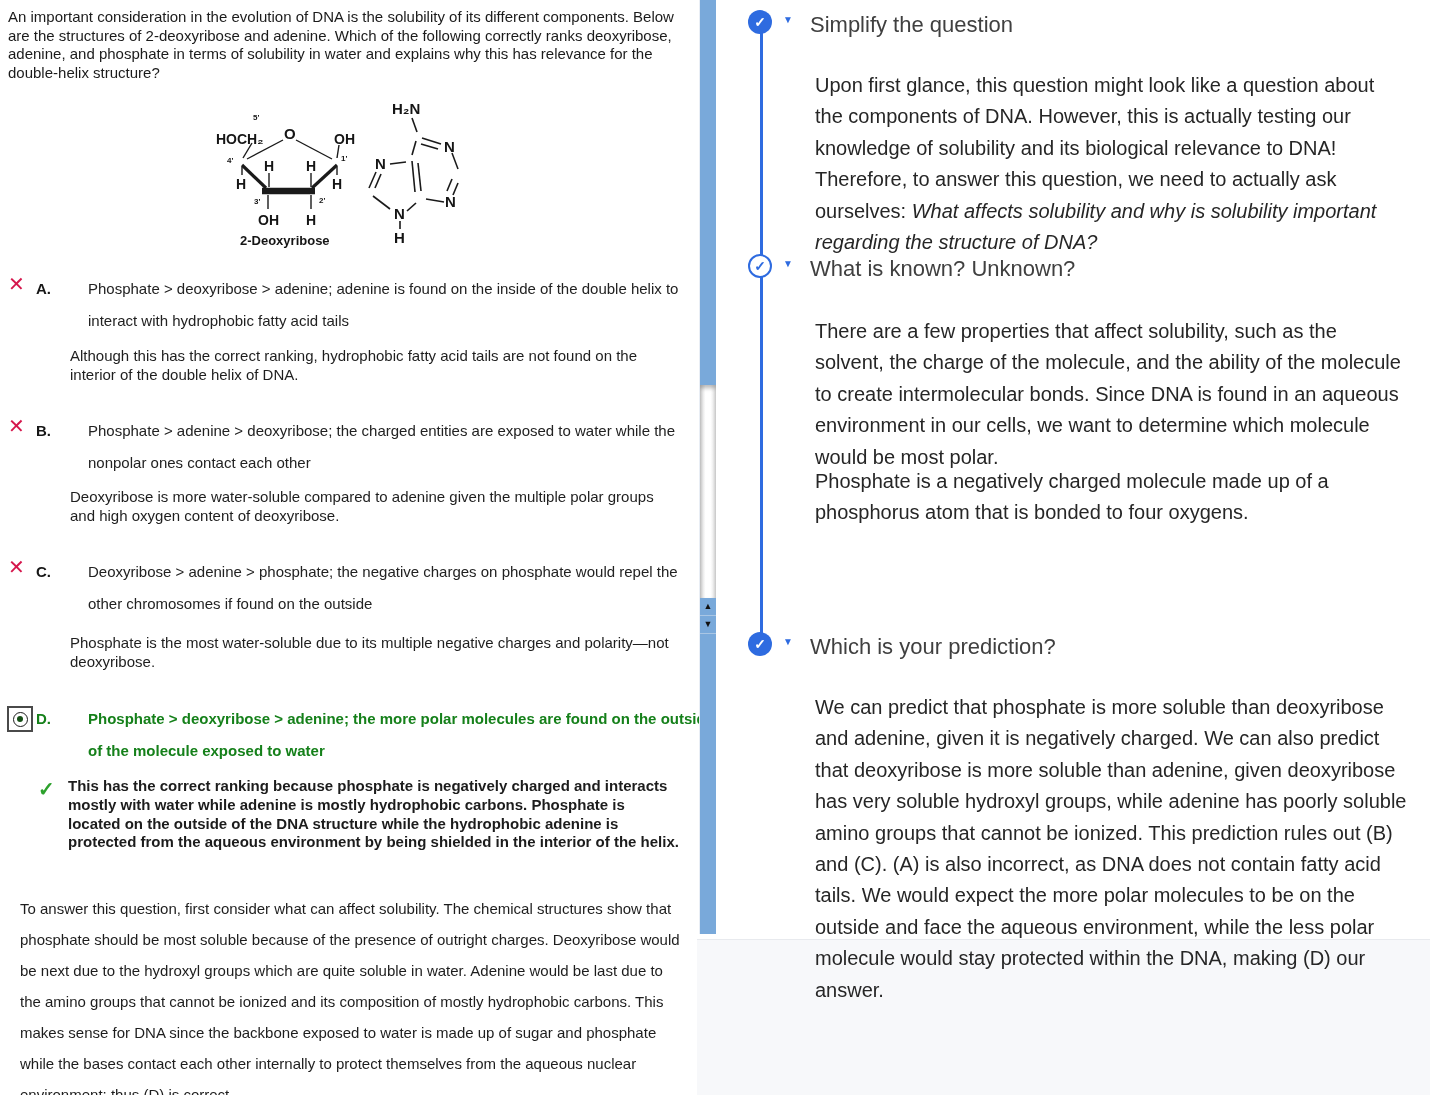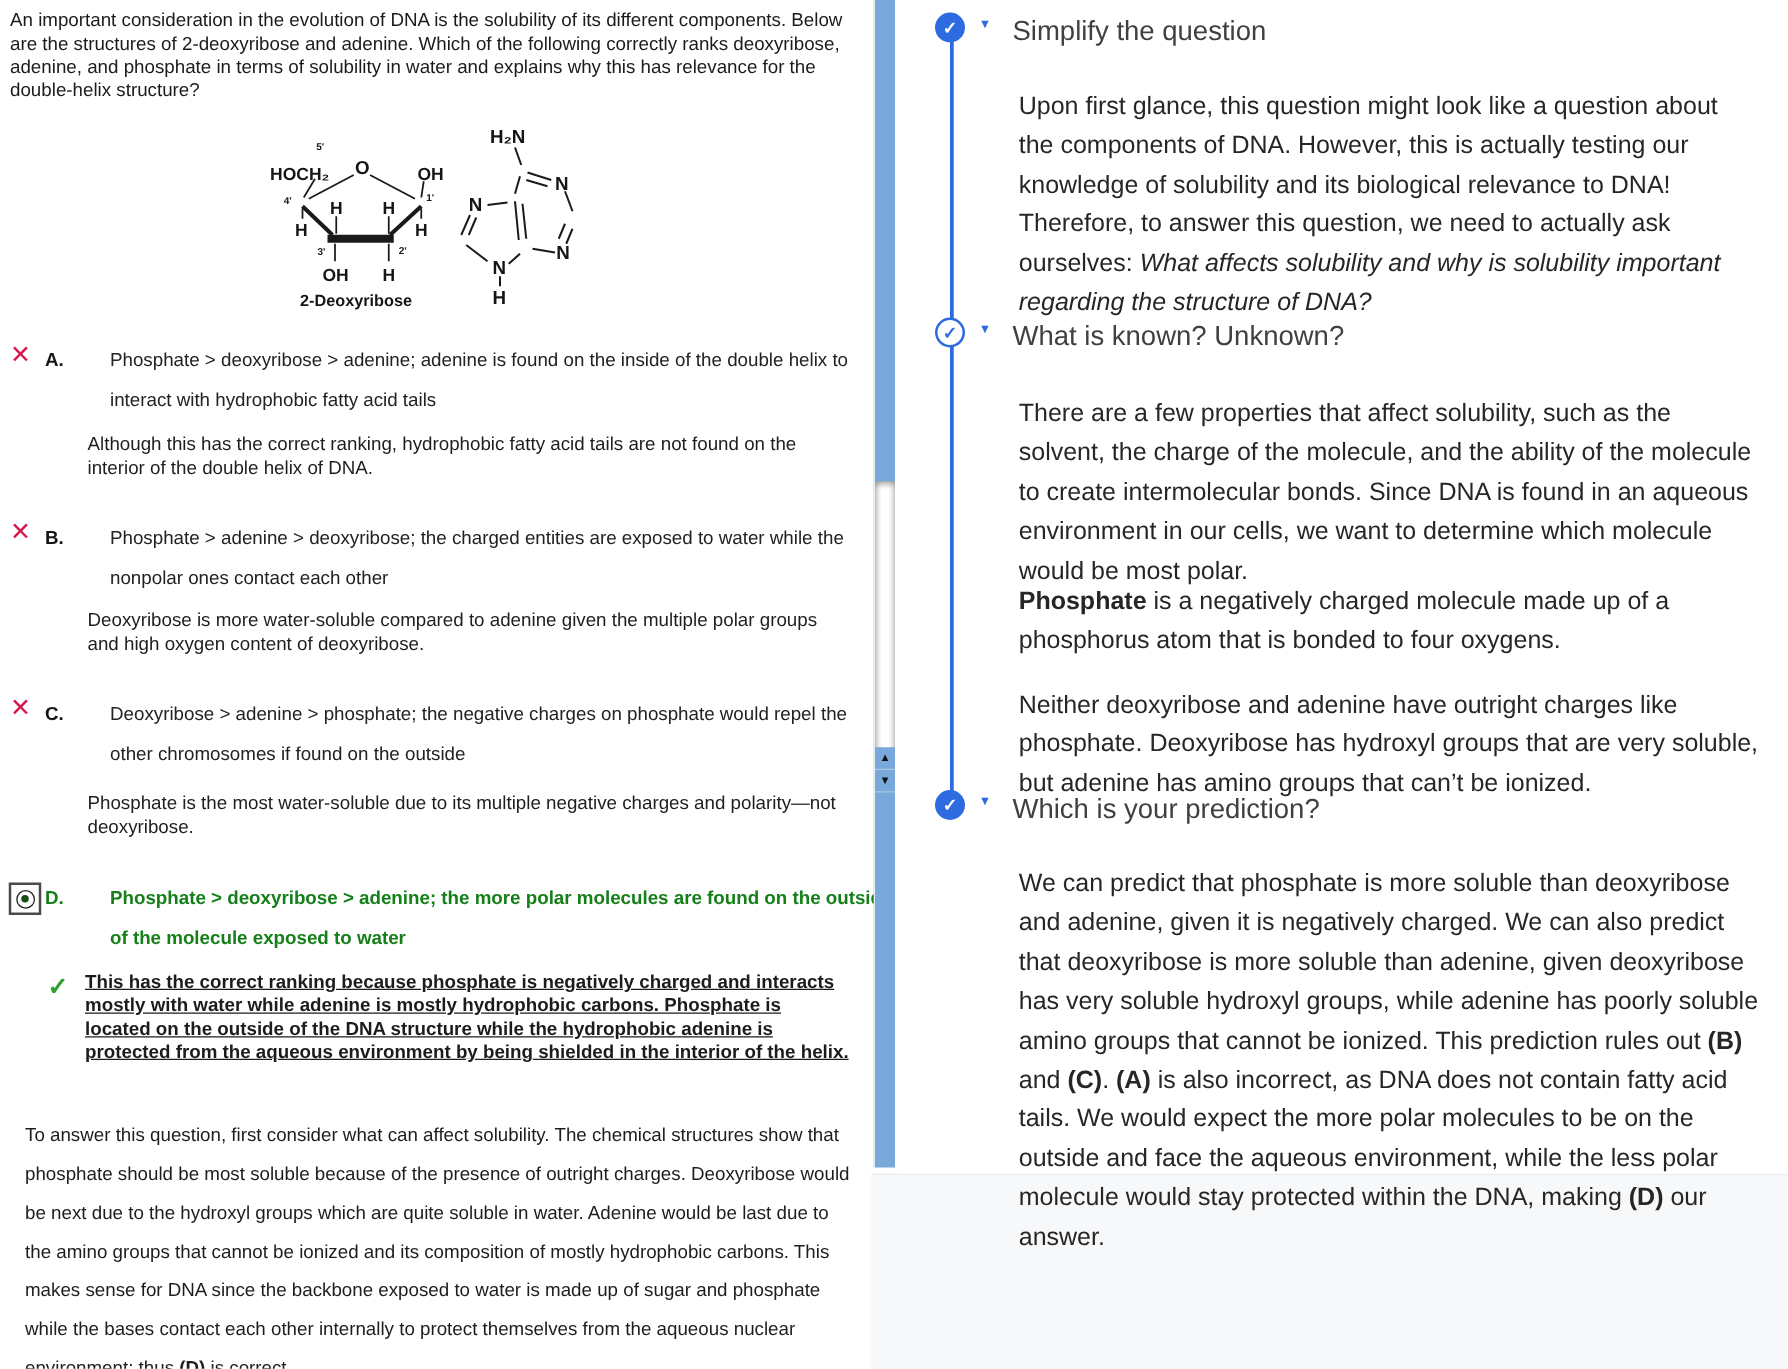--- a/index.html
+++ b/index.html
@@ -1,21 +1,21 @@
 <!DOCTYPE html>
 <html><head>
 <meta charset="utf-8">
 <style>
   html,body { margin:0; padding:0; }
   body {
     width:1430px; height:1095px; position:relative; overflow:hidden;
     background:#ffffff; color:#1e1e1e;
     font-family:"Liberation Sans", sans-serif;
   }
-  .b { font-weight:bold; }
+  .b { font-weight:normal; }
   .i { font-style:italic; }
 
   
   .left-panel { position:absolute; left:0; top:0; width:697px; height:937px; background:#fff; }
   .question { position:absolute; left:8px; top:8px; width:690px; font-size:15px; line-height:18.7px; color:#1b1b1b; }
 
   .structure { position:absolute; left:200px; top:95px; width:300px; height:158px; }
   .structure svg text { fill:#151515; font-family:"Liberation Sans",sans-serif; font-weight:600; }
   .structure svg line, .structure svg path { stroke:#1a1a1a; fill:none; }
 
@@ -29,21 +29,21 @@
                border:2px solid #4a4a4a; display:flex; align-items:center; justify-content:center; }
   .radio-outer { width:13px; height:13px; border:1.5px solid #1d1d1d; border-radius:50%;
                  display:flex; align-items:center; justify-content:center; background:#fff; }
   .radio-dot { width:6px; height:6px; border-radius:50%; background:#164e16; }
 
   .expl { position:absolute; left:70px; width:608px; font-size:15px; line-height:18.8px; color:#1e1e1e; }
 
   .expl-d { position:absolute; left:38px; top:777px; width:648px; height:0; overflow:visible; }
   .expl-d .check { position:absolute; left:0; top:0; color:#2da12d; font-size:20px; font-weight:bold; }
   .expl-d .dtext { position:absolute; left:30px; top:0; width:612px; font-size:15px; line-height:18.8px;
-                   font-weight:bold; color:#1c1c1c;text-decoration:underline; }
+                   font-weight:bold; color:#1c1c1c; }
 
   .solution { position:absolute; left:20px; top:878px; width:664px; font-size:15px; line-height:31px; color:#1d1d1d; }
 
   
   .divider { position:absolute; left:699px; top:0; width:17px; height:934px; background:#79a9da;
              border-left:1px solid #e9eef5; box-sizing:border-box; }
   .divider .track { position:absolute; left:0; top:385px; width:100%; height:213px;
              background:linear-gradient(to right,#d9d9d9,#ffffff 35%,#ffffff 65%,#e4e4e4);
              box-shadow:inset 0 3px 4px rgba(0,0,0,0.28); }
   .divider .sbtn { position:absolute; left:0; width:100%; height:17px; background:#79a9da;
@@ -198,21 +198,20 @@
 
   <div class="sec-head" style="top:254px">
     <span class="circle outline">
         <span>✓</span>
       </span>
     <span class="caret">▼</span>
     <span class="sec-title">What is known? Unknown?</span>
   </div>
   <p class="rbody" style="top:296px"><span>There are a few properties that affect solubility, such as the solvent, the charge of the molecule, and the ability of the molecule to create intermolecular bonds. Since DNA is found in an aqueous environment in our cells, we want to determine which molecule would be most polar.</span></p>
   <p class="rbody" style="top:446px"><span class="b">Phosphate</span><span> is a negatively charged molecule made up of a phosphorus atom that is bonded to four oxygens.</span></p>
-  <p class="rbody" style="top:529px"><span>Neither deoxyribose and adenine have outright charges like phosphate. Deoxyribose has hydroxyl groups that are very soluble, but adenine has amino groups that can’t be ionized.</span></p>
 
   <div class="sec-head" style="top:632px">
     <span class="circle filled">
         <span>✓</span>
       </span>
     <span class="caret">▼</span>
     <span class="sec-title">Which is your prediction?</span>
   </div>
   <p class="rbody" style="top:672px"><span>We can predict that phosphate is more soluble than deoxyribose and adenine, given it is negatively charged. We can also predict that deoxyribose is more soluble than adenine, given deoxyribose has very soluble hydroxyl groups, while adenine has poorly soluble amino groups that cannot be ionized. This prediction rules out </span><span class="b">(B)</span><span> and </span><span class="b">(C)</span><span>. </span><span class="b">(A)</span><span> is also incorrect, as DNA does not contain fatty acid tails. We would expect the more polar molecules to be on the outside and face the aqueous environment, while the less polar molecule would stay protected within the DNA, making </span><span class="b">(D)</span><span> our answer.</span></p>
 </div>

